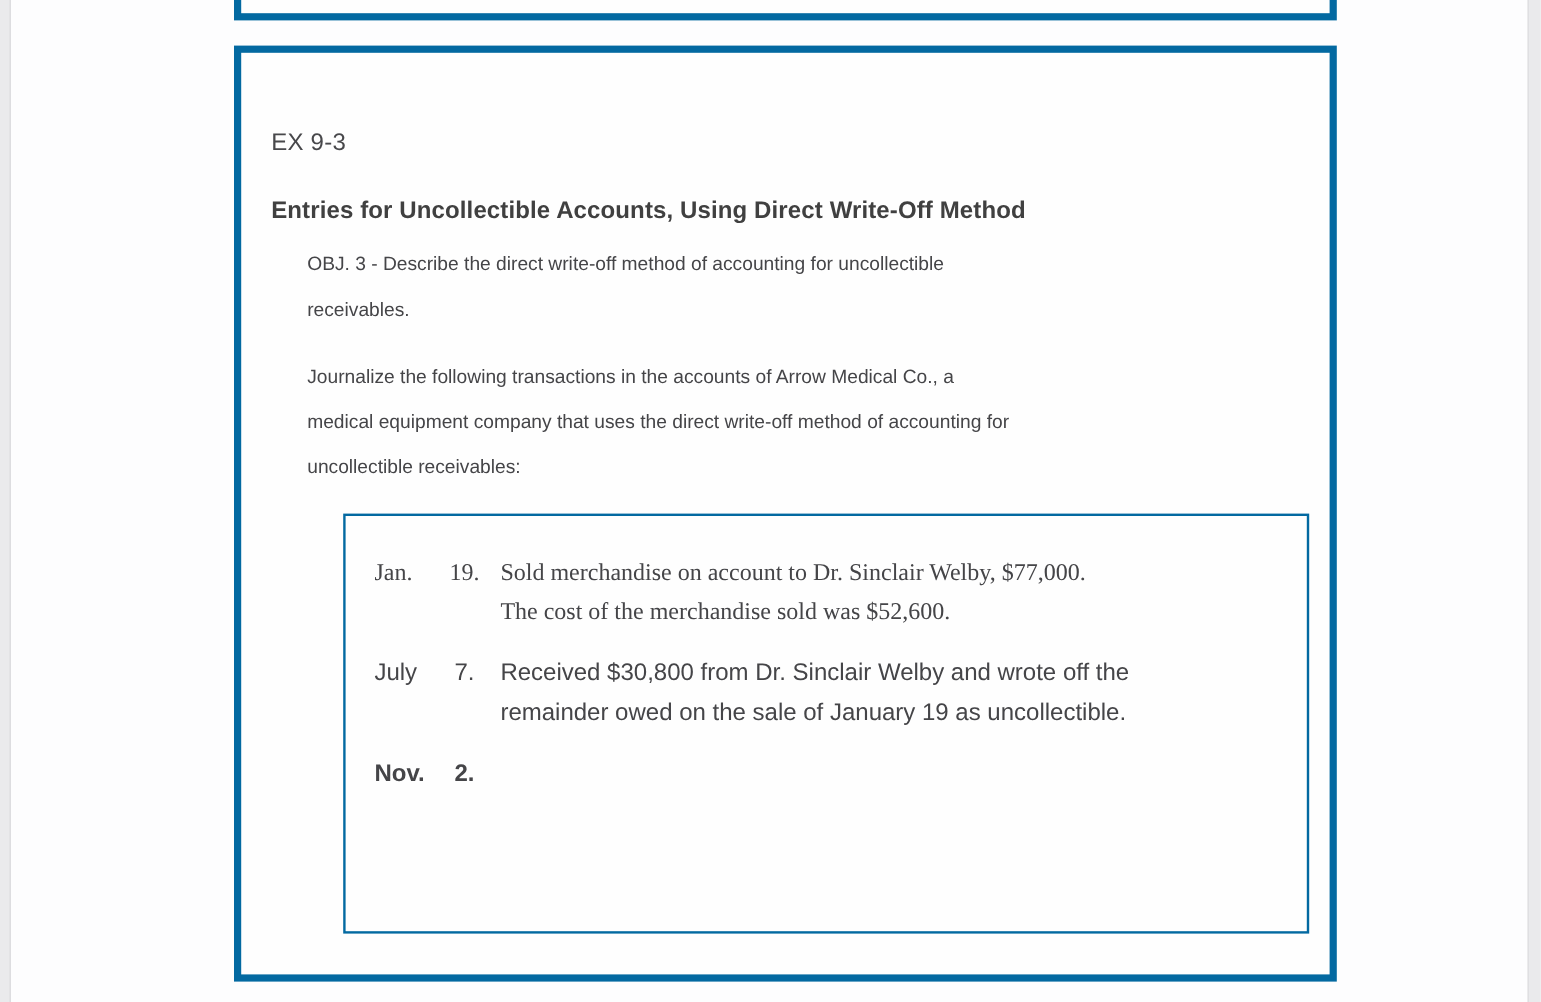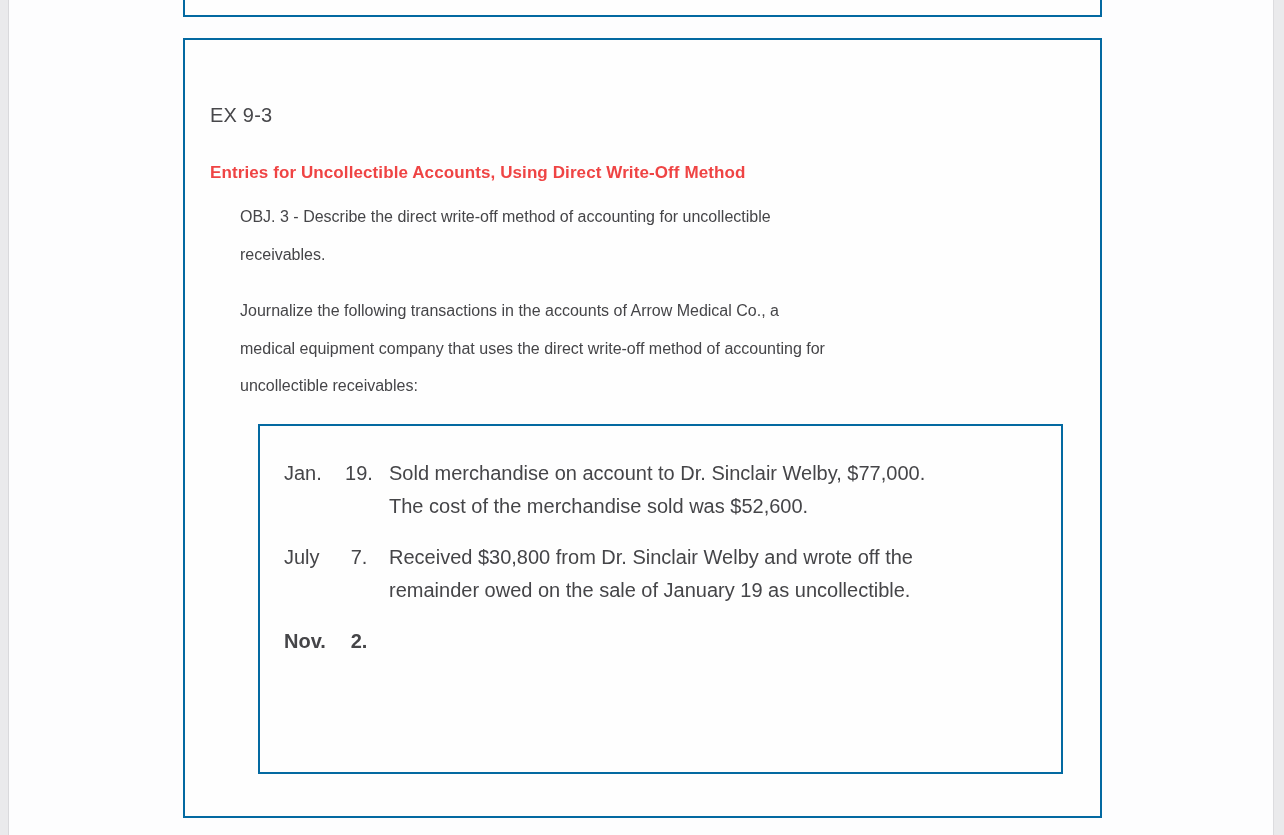--- a/index.html
+++ b/index.html
@@ -24,22 +24,23 @@
     bottom: 0;
     background: #eaeaec;
   }
   .edge.left  { left: 0;  width: 8px;  border-right: 1px solid #d9d9dc; }
   .edge.right { right: 0; width: 10px; border-left: 1px solid #dcdcdf; }
 
   
   .box {
     position: absolute;
     background: #fefefe;
-    border: 2px solid #0369a1;
+    border: 6px solid #0369a1;
     box-sizing: border-box;
+    margin-left: 12px;
   }
   .box.prev {
     left: 183px;
     top: -24px;
     width: 919px;
     height: 41px;   
   }
   .box.main {
     left: 183px;
     top: 38px;
@@ -61,24 +62,24 @@
     font-size: 20px;
     line-height: 26px;
     color: #48484b;
     letter-spacing: 0.2px;
   }
   .title {
     position: absolute;
     left: 25px;
     top: 119px;
     margin: 0;
-    font-size: 17px;
+    font-size: 20px;
     line-height: 27px;
     font-weight: 700;
-    color: #ef4444;
+    color: #404040;
     letter-spacing: 0.1px;
   }
   .para {
     position: absolute;
     left: 55px;
     width: 845px;
     margin: 0;
     font-size: 16px;
     line-height: 37.5px;
     white-space: pre-line;
@@ -91,21 +92,21 @@
     position: absolute;
     left: 0;
     right: 0;
     display: flex;
     align-items: flex-start;
     padding-left: 24px;
     font-size: 20px;
     line-height: 33px;
     color: #454548;
   }
-  .row.r0 { top: 31px; }
+  .row.r0 { top: 31px; font-family: Liberation Serif, serif; }
   .row.r1 { top: 115px; }
   .row.r2 { top: 199px; font-weight: bold; }
 
   .month {
     flex: 0 0 60px;
     white-space: nowrap;
   }
   .day {
     flex: 0 0 30px;
     text-align: center;

